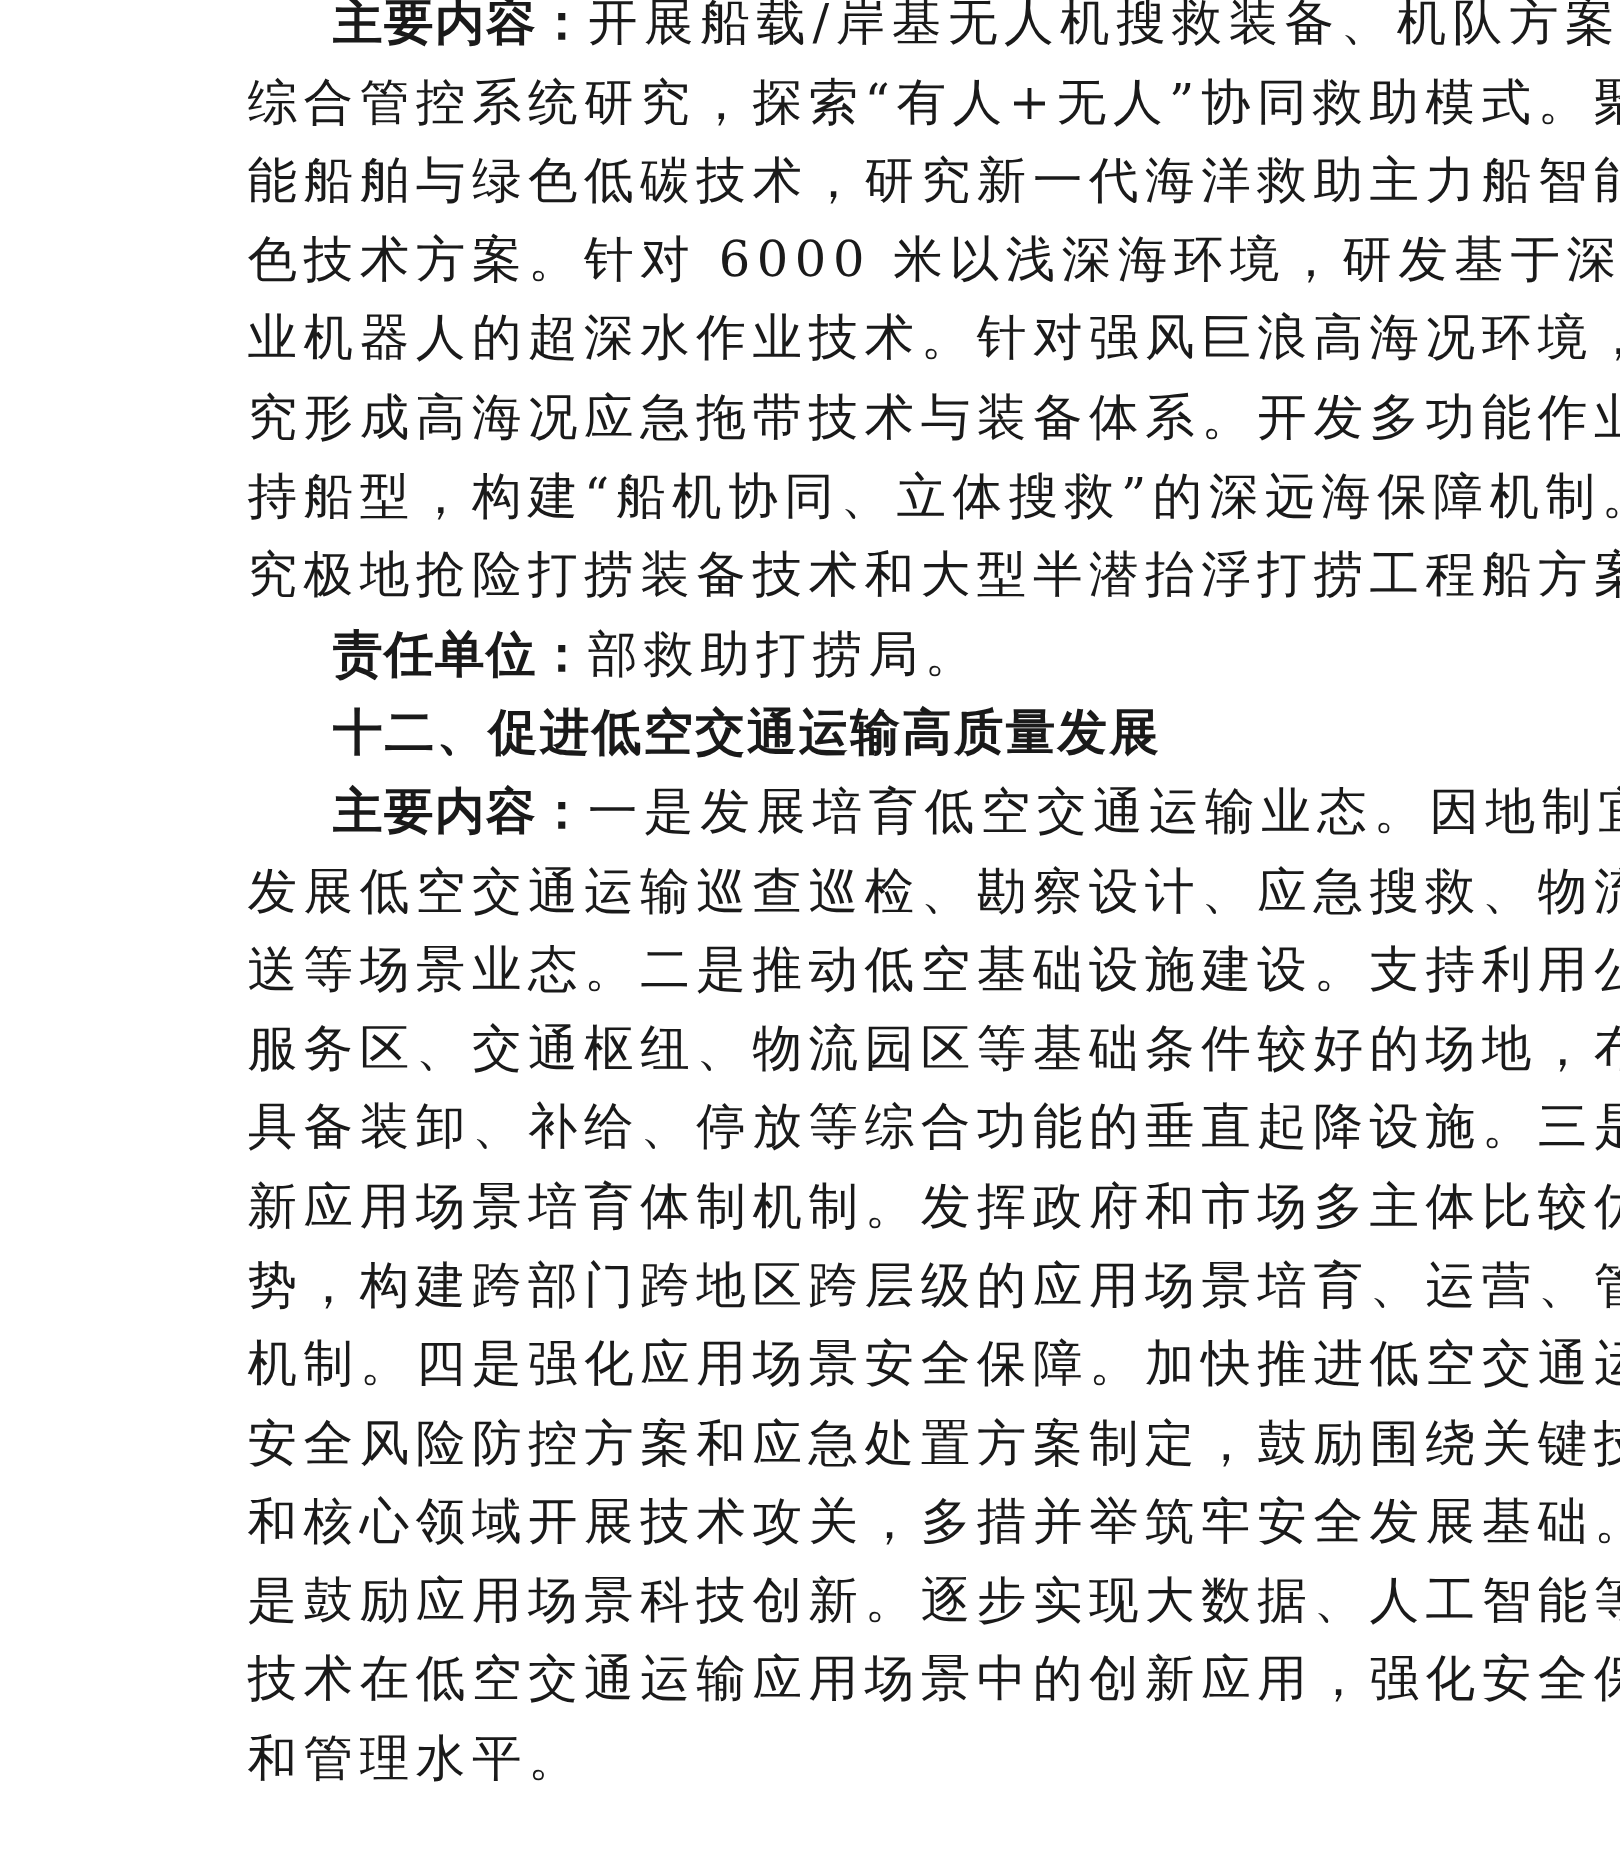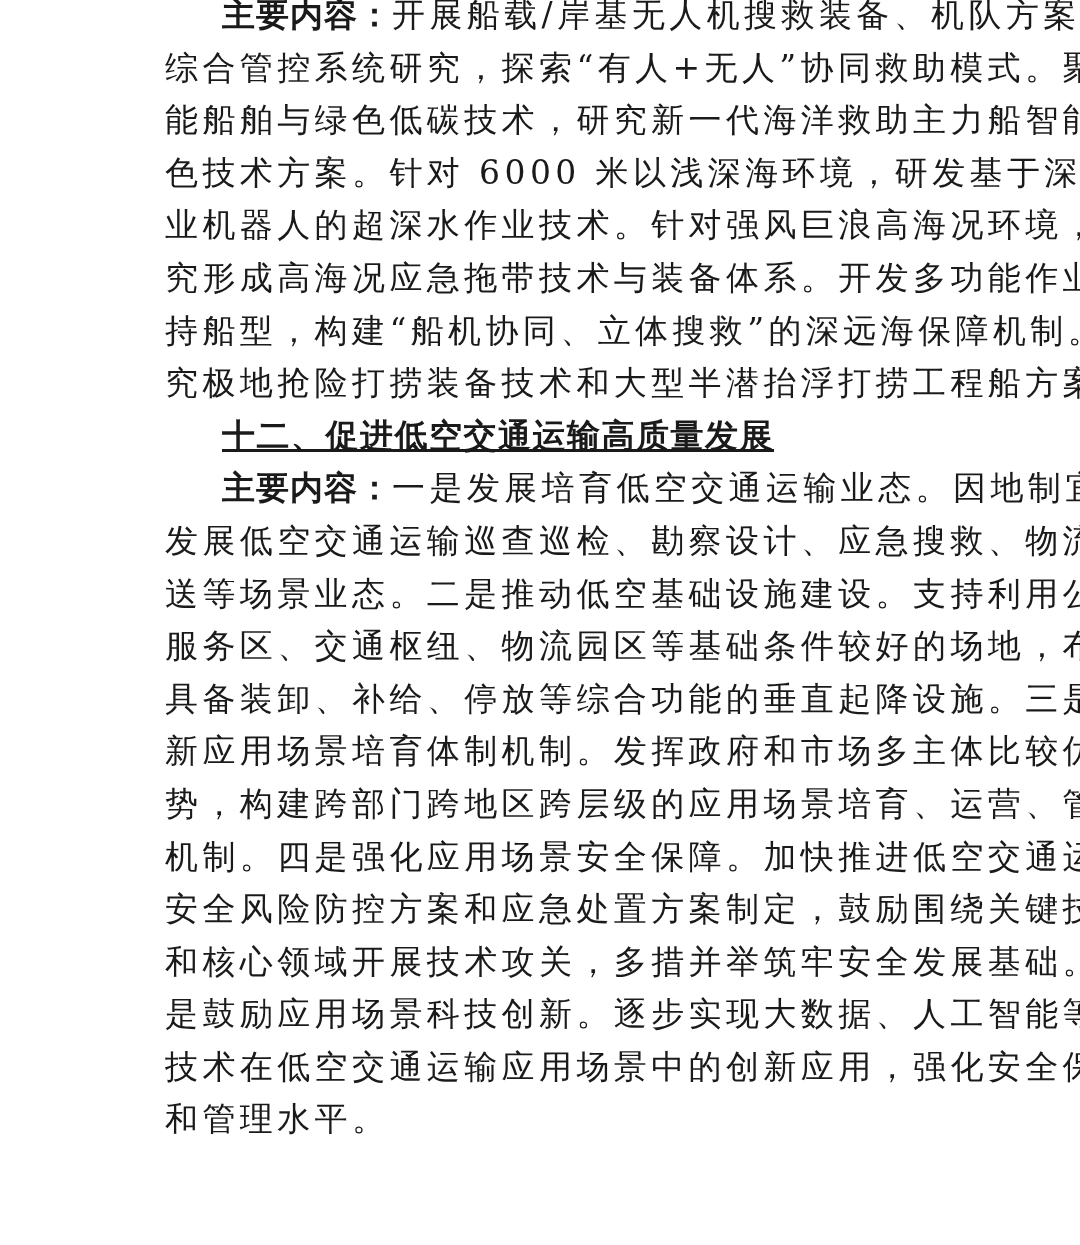--- a/index.html
+++ b/index.html
@@ -16,39 +16,42 @@
     letter-spacing: 4.4px;
   }
   .para {
     margin: 0;
     text-align: justify;
     text-align-last: left;
   }
   .line { display: block; white-space: nowrap; text-align: justify; text-align-last: justify; }
   .line.last { text-align-last: left; }
   .lbl { font-family: "DejaVu Sans", "Liberation Sans", sans-serif; font-weight: bold; letter-spacing: 1px; }
-  .heading { font-family: "DejaVu Sans", "Liberation Sans", sans-serif; font-weight: bold; letter-spacing: 1.5px; text-decoration: underline; }
+  .heading { font-family: "DejaVu Sans", "Liberation Sans", sans-serif; font-weight: bold; letter-spacing: 1.5px; }
   .first { padding-left: 57px; }
 </style>
 </head>
 <body>
 
 <div class="page">
 
   <div class="para">
     <span class="line first"><span class="lbl">主要内容：</span><span>开展船载/岸基无人机搜救装备、机队方案及</span></span>
     <span class="line">综合管控系统研究，探索“有人+无人”协同救助模式。聚焦智</span>
     <span class="line">能船舶与绿色低碳技术，研究新一代海洋救助主力船智能绿</span>
     <span class="line">色技术方案。针对 6000 米以浅深海环境，研发基于深海作</span>
     <span class="line">业机器人的超深水作业技术。针对强风巨浪高海况环境，研</span>
     <span class="line">究形成高海况应急拖带技术与装备体系。开发多功能作业支</span>
     <span class="line">持船型，构建“船机协同、立体搜救”的深远海保障机制。研</span>
     <span class="line last">究极地抢险打捞装备技术和大型半潜抬浮打捞工程船方案。</span>
   </div>
 
+  <div class="para">
+    <span class="line last first"><span class="lbl">责任单位：</span><span>部救助打捞局。</span></span>
+  </div>
 
   <div class="para">
     <span class="line last first heading">十二、促进低空交通运输高质量发展</span>
   </div>
 
 
   <div class="para">
     <span class="line first"><span class="lbl">主要内容：</span><span>一是发展培育低空交通运输业态。因地制宜</span></span>
     <span class="line">发展低空交通运输巡查巡检、勘察设计、应急搜救、物流配</span>
     <span class="line">送等场景业态。二是推动低空基础设施建设。支持利用公路</span>

